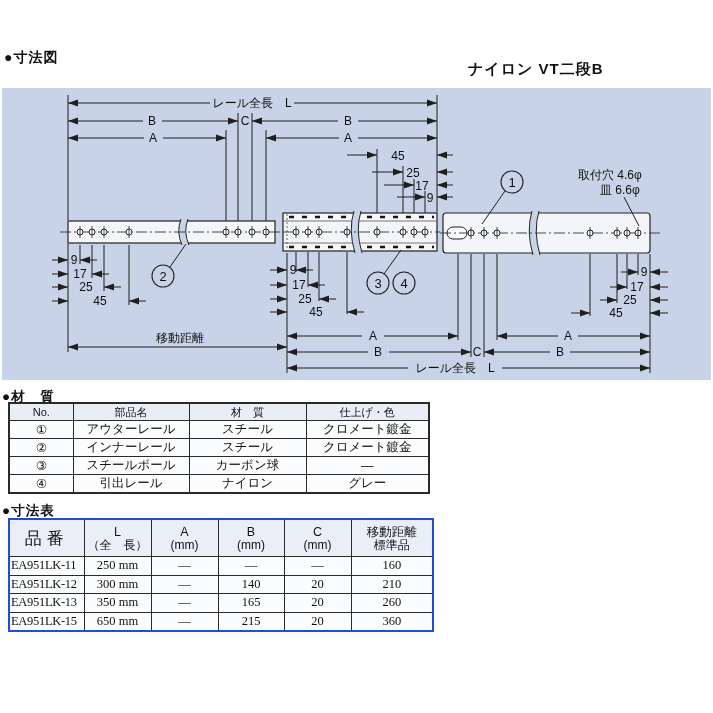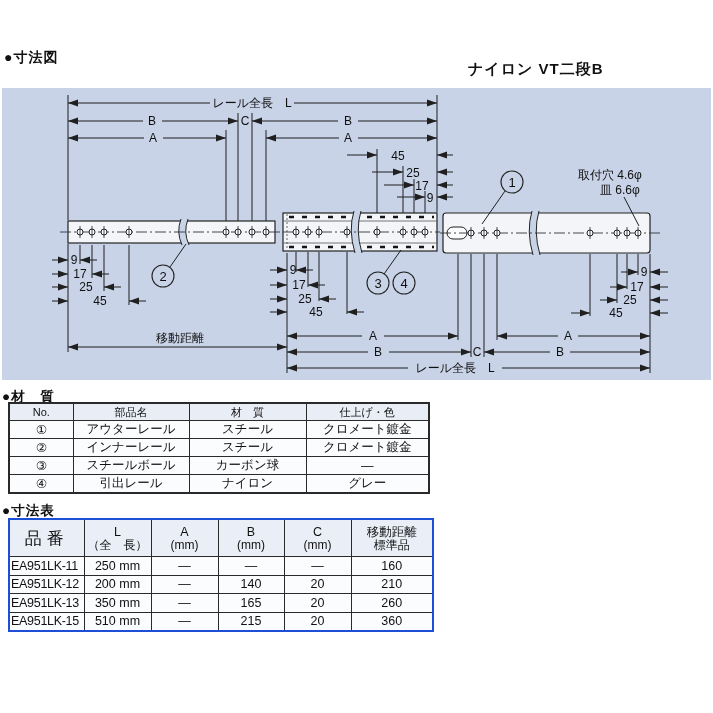--- a/index.html
+++ b/index.html
@@ -28,21 +28,21 @@
   .dot{stroke:#444;stroke-width:0.8;stroke-dasharray:2 2;fill:none;}
   .circ{fill:none;stroke:#222;stroke-width:1.1;}
 
   table{border-collapse:collapse;table-layout:fixed;background:#fbfcfd;}
   th,td{border:1px solid #2a2a2a;overflow:hidden;white-space:nowrap;text-align:center;padding:0;}
   #mat-table{left:8px;top:402px;width:420px;border:2px solid #2a2a2a;}
   #mat-table th{height:16px;background:#e9edf5;font-size:11px;font-weight:400;}
   #mat-table td{height:17px;font-size:12.5px;}
   #dim-table{left:8px;top:518px;width:424px;border:2px solid #1d4ed8;}
   #dim-table th{height:36px;background:#eaeef6;font-weight:400;}
-  #dim-table td{height:17.5px;font-size:12.5px;}
+  #dim-table td{height:17.5px;font-size:12.5px;font-family:Liberation Serif, serif;}
   #dim-table td:first-child{text-align:left;padding-left:1px;letter-spacing:-0.3px;}
   .h-big{font-size:17px;letter-spacing:5px;}
   .h-l1{display:block;font-size:12.5px;line-height:14px;}
   .h-l2{display:block;font-size:12px;line-height:13px;}
 </style>
 </head>
 <body>
 
 <div class="abs sec-title" style="left:4px;top:49px;">●寸法図</div>
 <div class="abs prod-title" style="left:468px;top:60px;">ナイロン VT二段B</div>
@@ -414,36 +414,36 @@
       <tr>
         <td>EA951LK-11</td>
         <td>250 mm</td>
         <td>―</td>
         <td>―</td>
         <td>―</td>
         <td>160</td>
       </tr>
       <tr>
         <td>EA951LK-12</td>
-        <td>200 mm</td>
+        <td>300 mm</td>
         <td>―</td>
         <td>140</td>
         <td>20</td>
         <td>210</td>
       </tr>
       <tr>
         <td>EA951LK-13</td>
         <td>350 mm</td>
         <td>―</td>
         <td>165</td>
         <td>20</td>
         <td>260</td>
       </tr>
       <tr>
         <td>EA951LK-15</td>
-        <td>510 mm</td>
+        <td>650 mm</td>
         <td>―</td>
         <td>215</td>
         <td>20</td>
         <td>360</td>
       </tr>
     </tbody>
 </table>
 
 </body></html>

